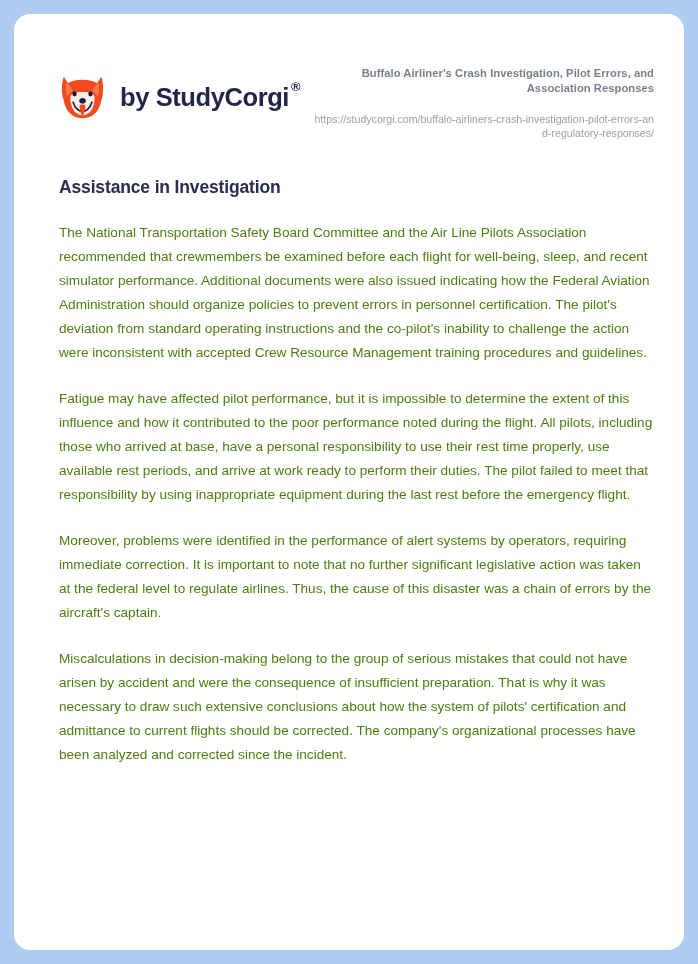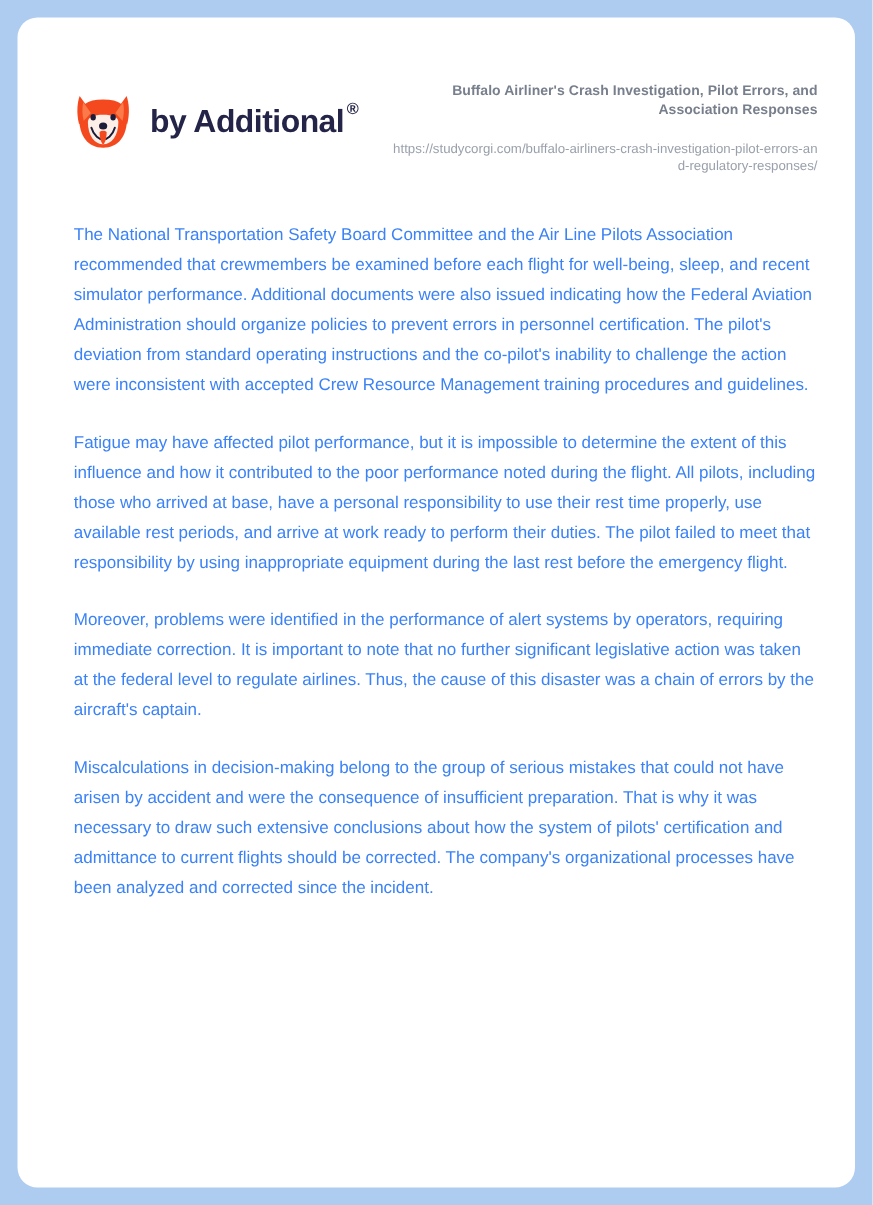--- a/index.html
+++ b/index.html
@@ -110,21 +110,21 @@
     font-size: 17.5px;
     font-weight: bold;
     color: #2c2c4e;
     line-height: 1.3;
     margin: 0 0 22px 0;
     letter-spacing: -0.15px;
   }
 
   .article-paragraph {
     font-size: 13.6px;
-    color: #3b82f6;
+    color: #4d7c0f;
     line-height: 24px;
     margin: 0 0 22px 0;
     text-align: left;
   }
 
   .article-paragraph:last-child {
     margin-bottom: 6px;
   }
 </style>
 </head>
@@ -153,31 +153,32 @@
 
         <ellipse cx="67" cy="40" rx="4.6" ry="5.6" fill="#1d1d3a"></ellipse>
 
         <ellipse cx="50" cy="55" rx="7" ry="6" fill="#1d1d3a"></ellipse>
 
         <path d="M30 58 C34 72 44 78 50 78 C56 78 66 72 70 58" fill="none" stroke="#1d1d3a" stroke-width="3.4" stroke-linecap="round"></path>
 
         <path d="M44 66 C44 62 56 62 56 66 C56 78 52 86 50 86 C48 86 44 78 44 66 Z" fill="#f4491f"></path>
       </svg>
       <div class="brand-wordmark">
-        <span>by Additional</span><span class="brand-reg">®</span>
+        <span>by StudyCorgi</span><span class="brand-reg">®</span>
       </div>
     </div>
 
     <div class="header-meta">
       <div class="header-title">Buffalo Airliner's Crash Investigation, Pilot Errors, and Association Responses</div>
       <div class="header-url">https://studycorgi.com/buffalo-airliners-crash-investigation-pilot-errors-and-regulatory-responses/</div>
     </div>
 
   </div>
 
   <div class="article">
+    <h1 class="article-heading">Assistance in Investigation</h1>
     <p class="article-paragraph">The National Transportation Safety Board Committee and the Air Line Pilots Association recommended that crewmembers be examined before each flight for well-being, sleep, and recent simulator performance. Additional documents were also issued indicating how the Federal Aviation Administration should organize policies to prevent errors in personnel certification. The pilot's deviation from standard operating instructions and the co-pilot's inability to challenge the action were inconsistent with accepted Crew Resource Management training procedures and guidelines.</p>
     <p class="article-paragraph">Fatigue may have affected pilot performance, but it is impossible to determine the extent of this influence and how it contributed to the poor performance noted during the flight. All pilots, including those who arrived at base, have a personal responsibility to use their rest time properly, use available rest periods, and arrive at work ready to perform their duties. The pilot failed to meet that responsibility by using inappropriate equipment during the last rest before the emergency flight.</p>
     <p class="article-paragraph">Moreover, problems were identified in the performance of alert systems by operators, requiring immediate correction. It is important to note that no further significant legislative action was taken at the federal level to regulate airlines. Thus, the cause of this disaster was a chain of errors by the aircraft's captain.</p>
     <p class="article-paragraph">Miscalculations in decision-making belong to the group of serious mistakes that could not have arisen by accident and were the consequence of insufficient preparation. That is why it was necessary to draw such extensive conclusions about how the system of pilots' certification and admittance to current flights should be corrected. The company's organizational processes have been analyzed and corrected since the incident.</p>
   </div>
 
 </div>
 
 </body></html>

